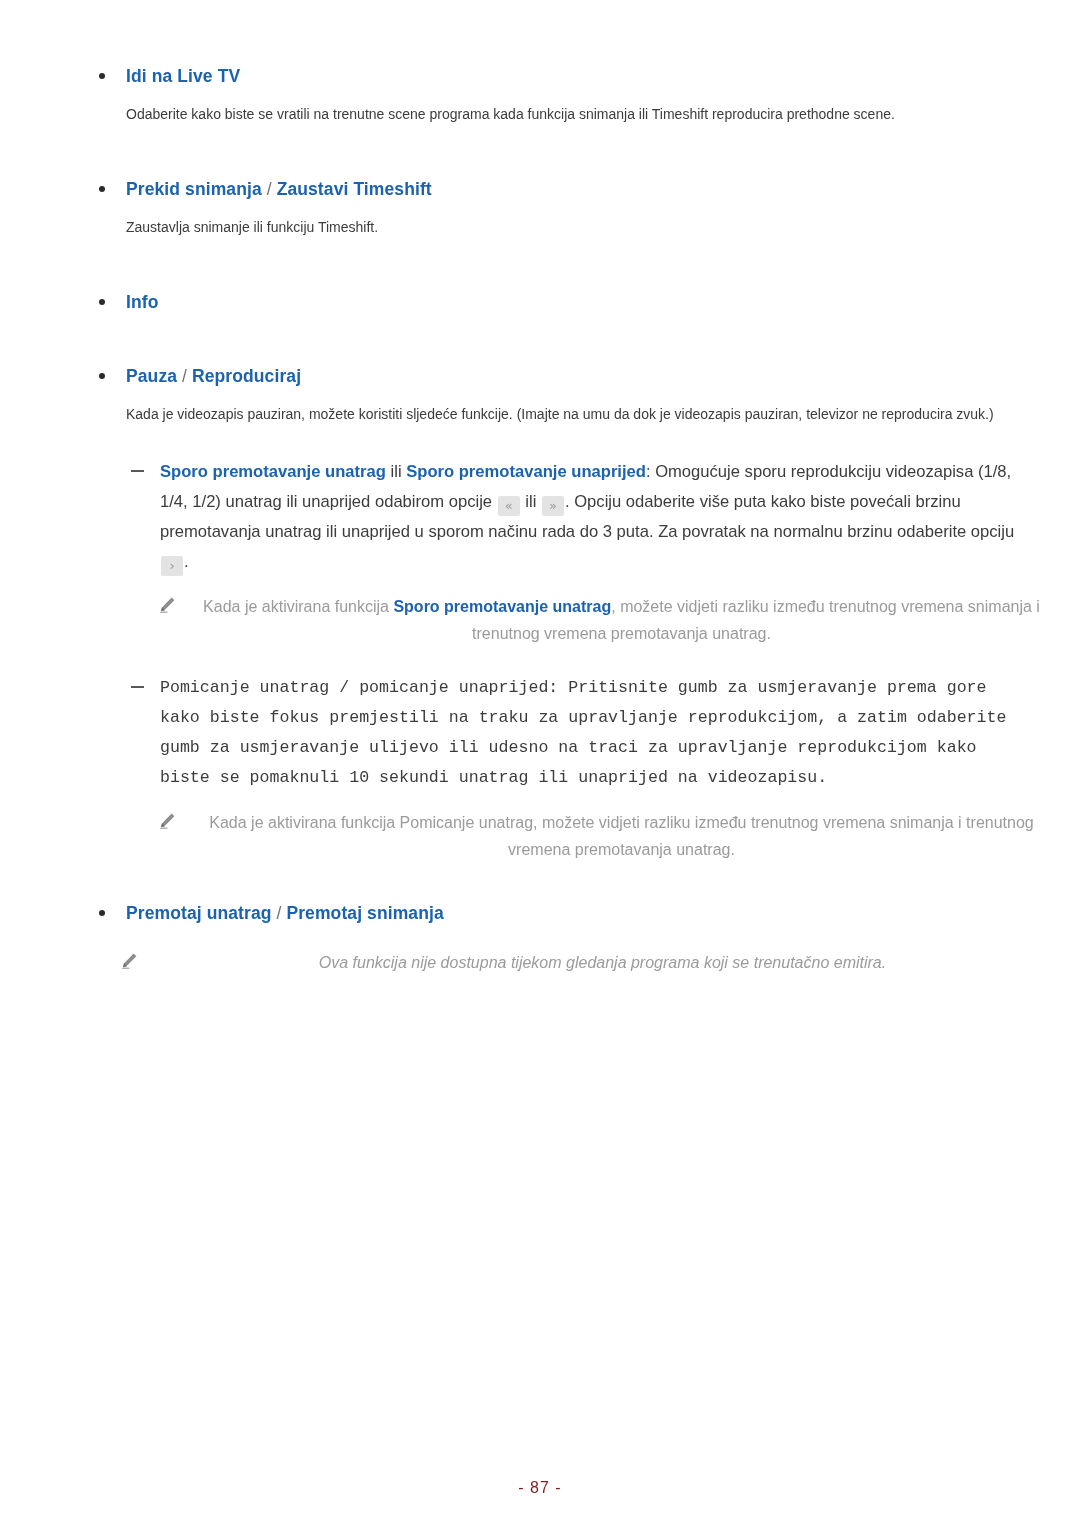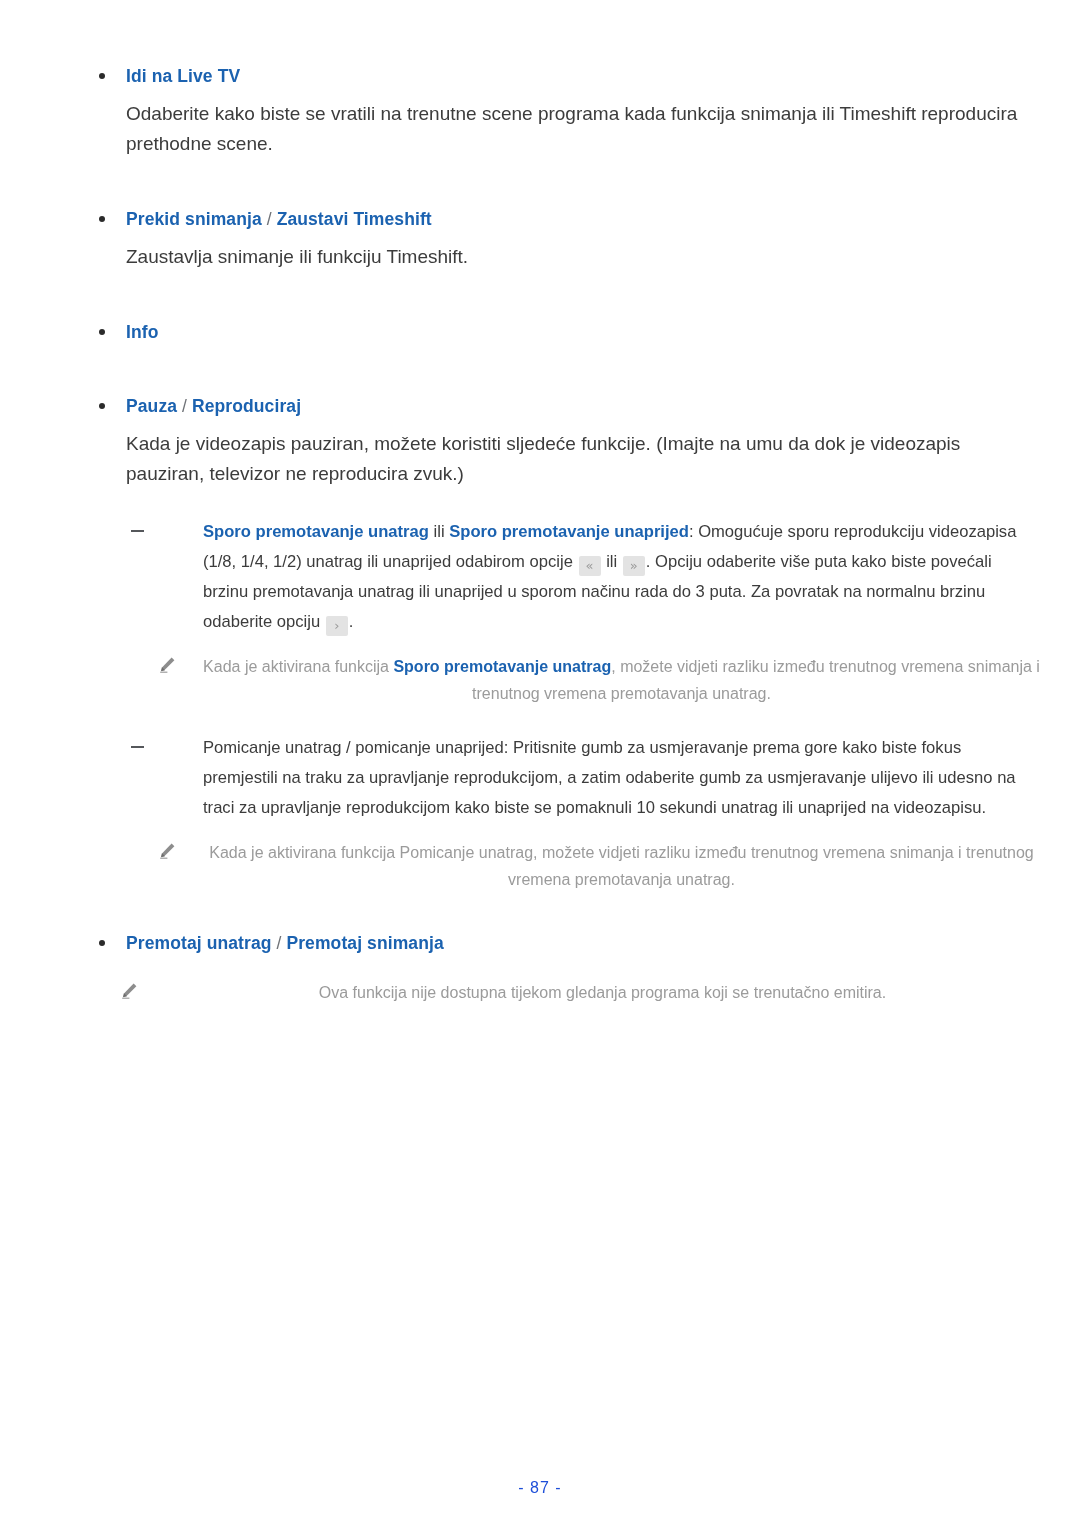--- a/index.html
+++ b/index.html
@@ -49,21 +49,21 @@
   }
   .sep {
     color: #6f7277;
     font-weight: 400;
   }
 
   
   .para {
     margin: 9px 0 0 0;
     padding-left: 36px;
-    font-size: 19px;
+    font-size: 14px;
     line-height: 30px;
     color: #3c3c3c;
     max-width: 900px;
   }
 
   
   .dash-block {
     position: relative;
     margin: 28px 0 0 0;
     padding-left: 70px;
@@ -74,21 +74,20 @@
     top: 13px;
     width: 13px;
     height: 2px;
     background: #55575b;
   }
   .dash-text {
     font-size: 16.6px;
     line-height: 30px;
     color: #3c3c3c;
     max-width: 860px;
-    margin-left: 43px;
   }
   .blue {
     color: #1b62b0;
     font-weight: 600;
   }
 
   
   .keyicon {
     display: inline-block;
     vertical-align: -3px;
@@ -110,20 +109,21 @@
     margin: 16px 0 0 0;
     padding-left: 113px;
     font-size: 16px;
     line-height: 27px;
     color: #9b9b9b;
     max-width: 1000px;
     text-align: center;
   }
   .note.note-shallow {
     padding-left: 75px;
+    font-style: italic;
   }
   .note .pencil {
     position: absolute;
     left: 68px;
     top: 3px;
     width: 18px;
     height: 18px;
   }
   .note.note-shallow .pencil {
     left: 30px;
@@ -134,21 +134,21 @@
   }
 
   
   .footer {
     position: absolute;
     left: 0;
     right: 0;
     bottom: 30px;
     text-align: center;
     font-size: 16px;
-    color: #1d4ed8;
+    color: #7f1d1d;
     letter-spacing: 1px;
   }
 </style>
 </head>
 <body>
 
 <div class="page">
 
   <div class="bullet-block">
     <div class="bullet-head">
@@ -186,21 +186,21 @@
 
   <div class="note">
     <svg class="pencil" viewBox="0 0 18 18">
       <path d="M13.6 1.5 L16.4 4.3 L6.6 14.1 L3.1 15.0 L4.0 11.5 Z" fill="#8d8d8d"></path>
       <path d="M3.0 15.2 L7.0 14.2 L4.0 11.2 Z" fill="#6e6e6e"></path>
       <rect x="2.2" y="15.6" width="7.2" height="1.2" fill="#9e9e9e"></rect>
     </svg>
     <span>Kada je aktivirana funkcija </span><span class="blue">Sporo premotavanje unatrag</span><span>, možete vidjeti razliku između trenutnog vremena snimanja i trenutnog vremena premotavanja unatrag.</span>
   </div>
 
-  <div class="dash-block" style="margin-top:26px;">
+  <div class="dash-block" style="margin-top:26px;font-family:Liberation Mono, monospace;">
     <span class="dash"></span>
     <div class="dash-text">Pomicanje unatrag / pomicanje unaprijed: Pritisnite gumb za usmjeravanje prema gore kako biste fokus premjestili na traku za upravljanje reprodukcijom, a zatim odaberite gumb za usmjeravanje ulijevo ili udesno na traci za upravljanje reprodukcijom kako biste se pomaknuli 10 sekundi unatrag ili unaprijed na videozapisu.</div>
   </div>
 
   <div class="note">
     <svg class="pencil" viewBox="0 0 18 18">
       <path d="M13.6 1.5 L16.4 4.3 L6.6 14.1 L3.1 15.0 L4.0 11.5 Z" fill="#8d8d8d"></path>
       <path d="M3.0 15.2 L7.0 14.2 L4.0 11.2 Z" fill="#6e6e6e"></path>
       <rect x="2.2" y="15.6" width="7.2" height="1.2" fill="#9e9e9e"></rect>
     </svg>

